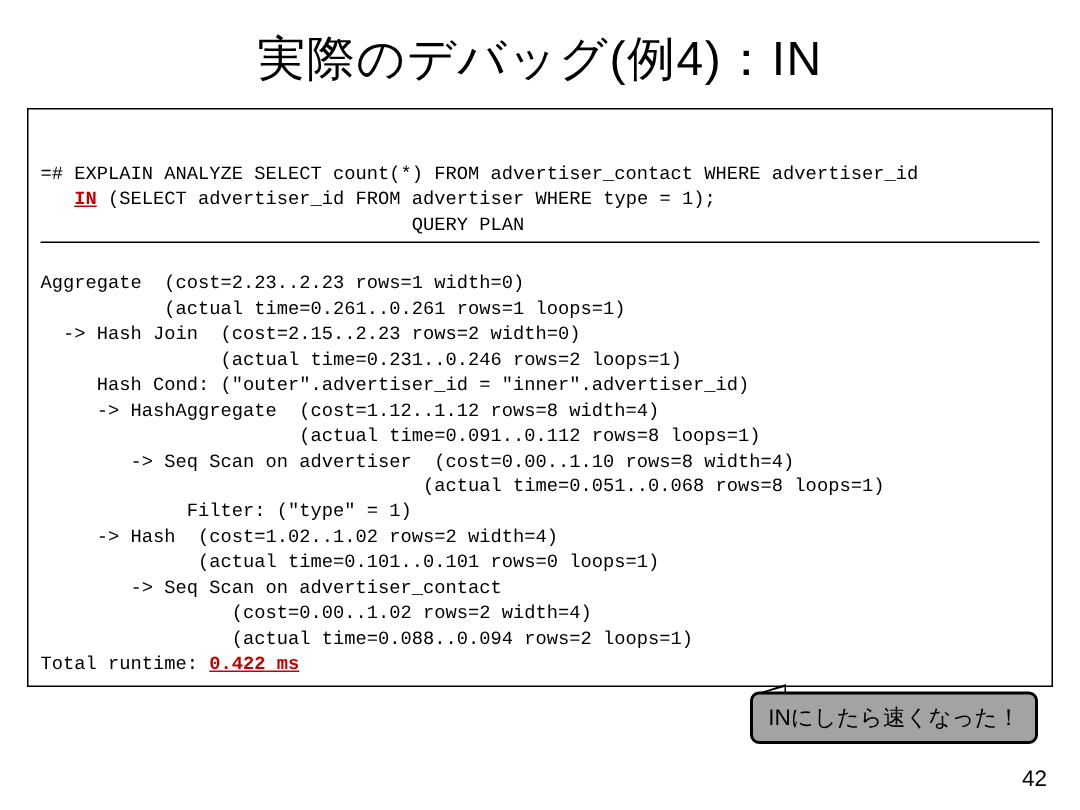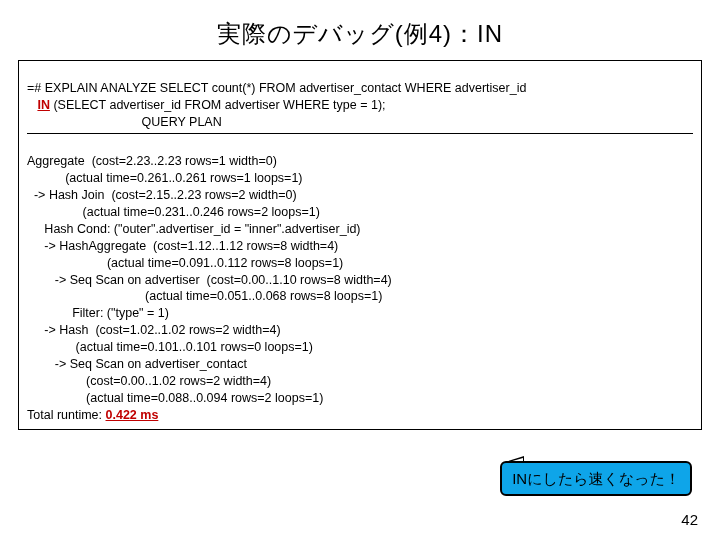--- a/index.html
+++ b/index.html
@@ -6,46 +6,46 @@
   body {
     width: 720px;
     height: 540px;
     background: #fff;
     font-family: "MS PGothic", "Meiryo", sans-serif;
     position: relative;
     overflow: hidden;
   }
   .title {
     text-align: center;
-    font-size: 24px;
+    font-size: 32px;
     font-weight: normal;
     padding: 18px 0 10px 0;
     letter-spacing: 1px;
   }
   .codebox {
     margin: 0 18px;
     border: 1.5px solid #000;
-    padding: 2px 8px 6px 8px;
-    font-family: Liberation Sans, sans-serif;
+    padding: 18px 8px 6px 8px;
+    font-family: Liberation Mono, monospace;
     font-size: 12.5px;
     line-height: 1.35;
     white-space: pre;
     position: relative;
   }
   .hl-in { color: #c00000; font-weight: bold; text-decoration: underline; }
   .hl-rt { color: #c00000; font-weight: bold; text-decoration: underline; }
   .hr {
     border-top: 1px solid #000;
     margin: 2px 0 3px 0;
   }
   .callout {
     position: absolute;
     right: 28px;
     bottom: 44px;
-    background: #0ea5e9;
+    background: #a3a3a3;
     border: 2px solid #000;
     border-radius: 6px;
     padding: 6px 10px;
     font-size: 15px;
     font-family: "MS PGothic", sans-serif;
     line-height: 1.3;
   }
   .callout-tail {
     position: absolute;
     right: 196px;

